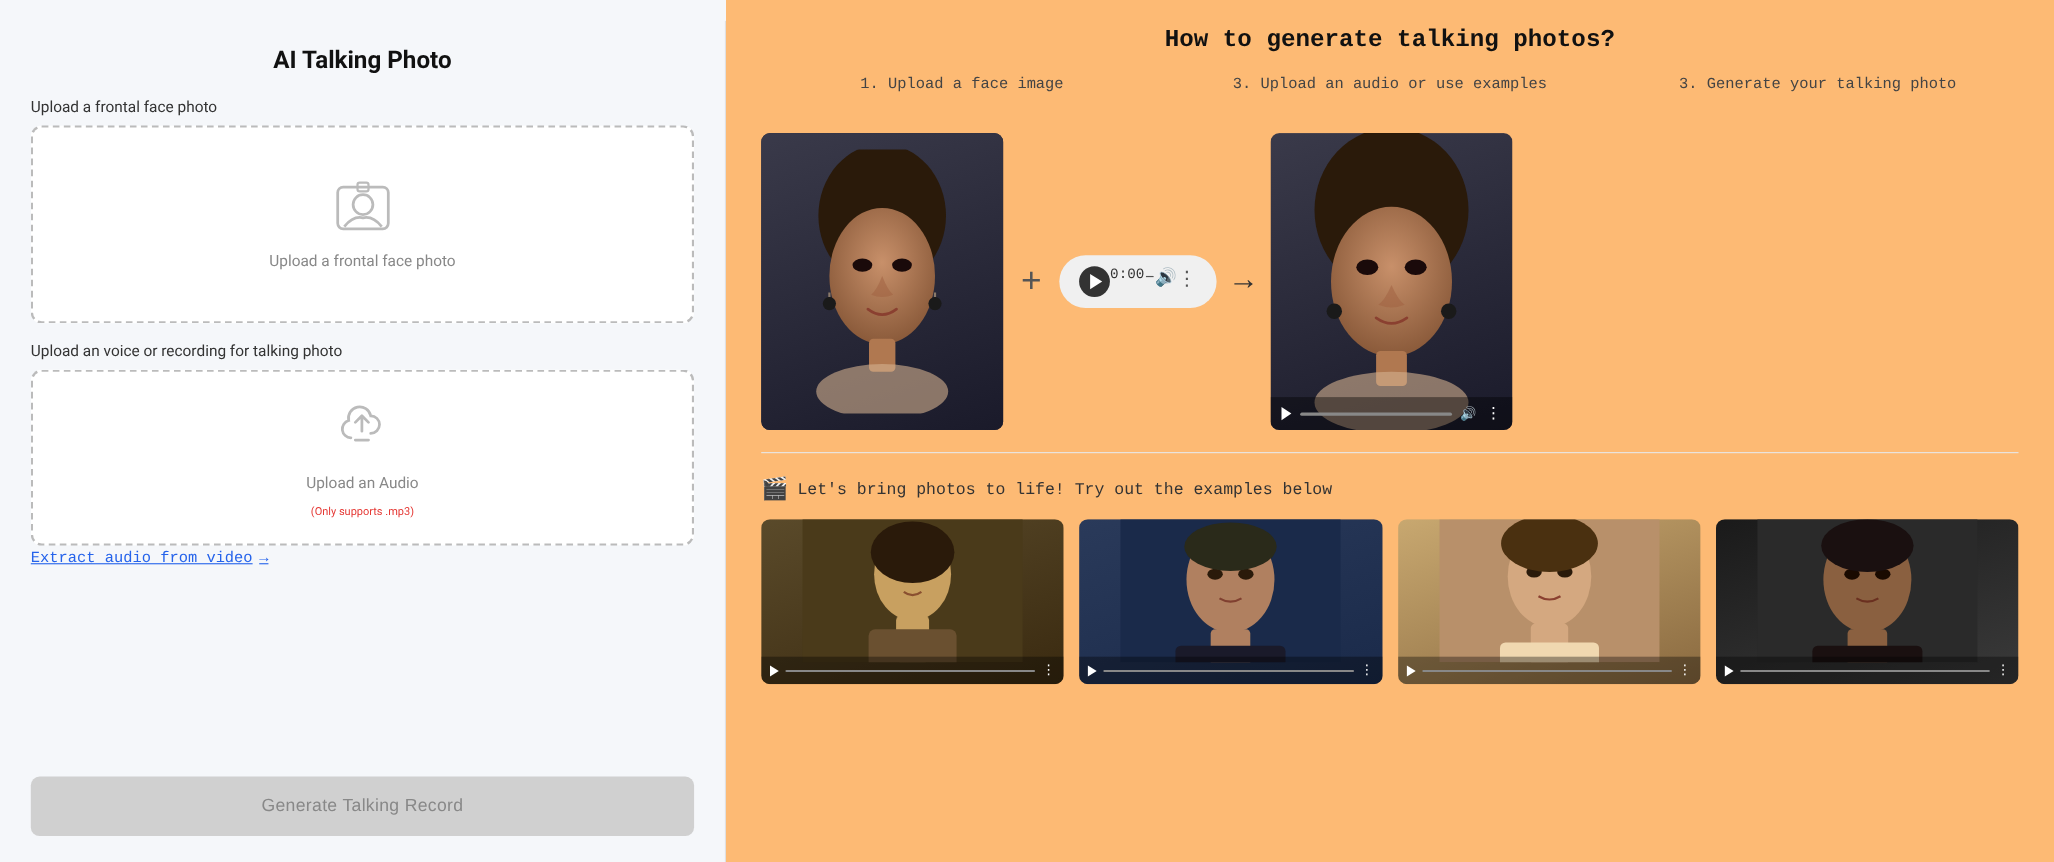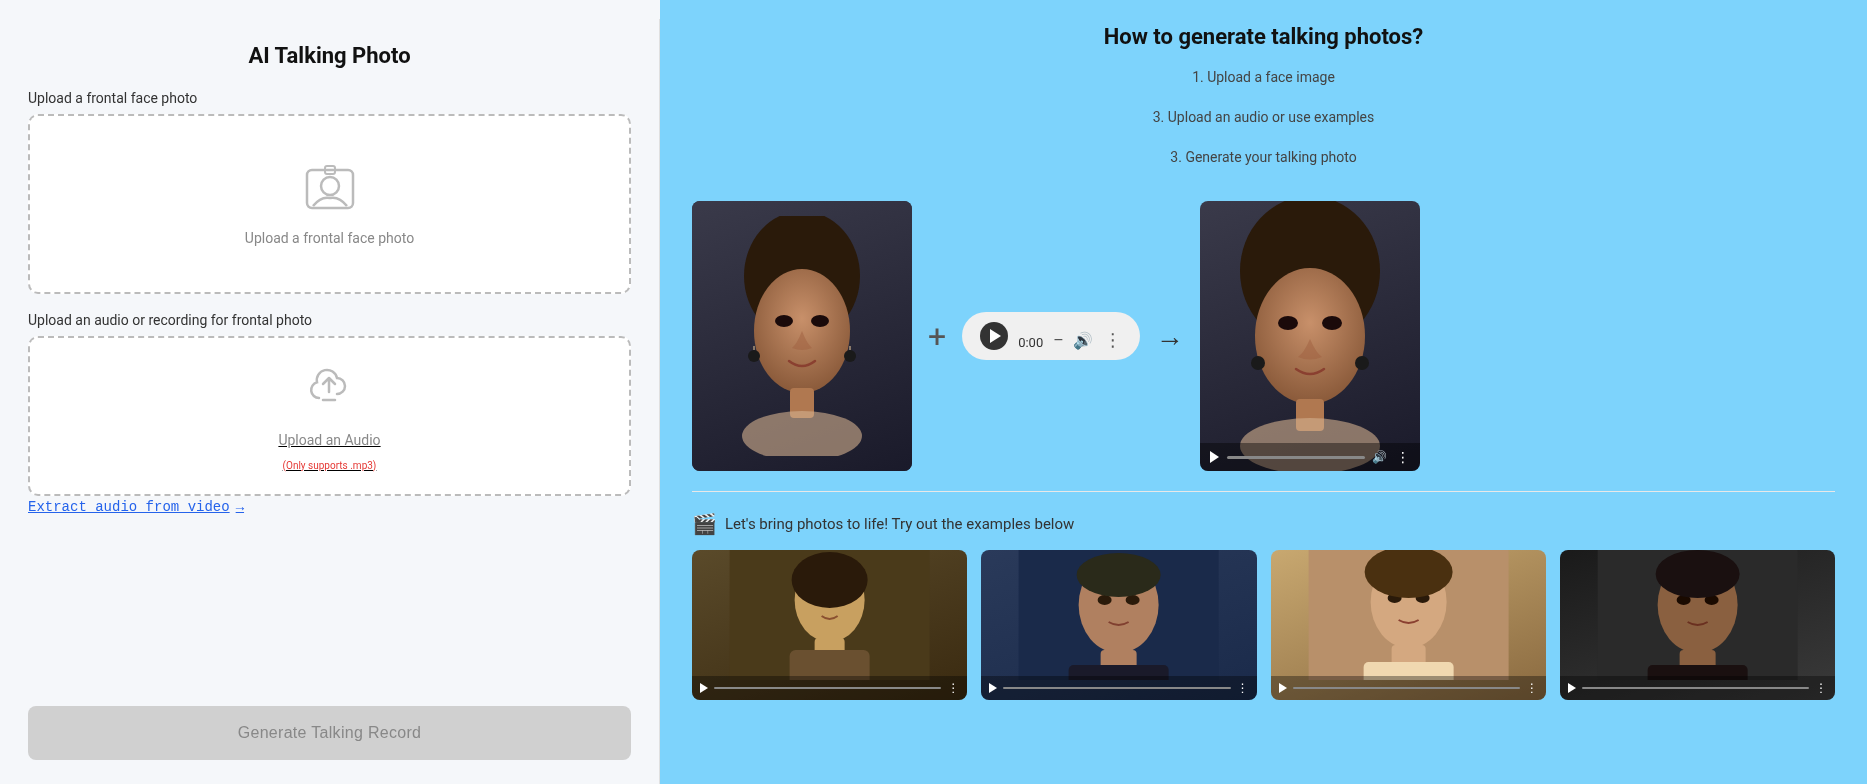--- a/index.html
+++ b/index.html
@@ -60,21 +60,20 @@
     }
 
     .upload-label {
       font-size: 14px;
       color: #888;
     }
 
     .audio-row {
       display: flex;
       gap: 4px;
-      text-decoration: underline;
     }
 
     .audio-upload-zone {
       flex: 1;
       height: 160px;
     }
 
     .mic-upload-zone {
       flex: 1;
       height: 160px;
@@ -107,39 +106,39 @@
       font-size: 16px;
       color: #888;
       cursor: not-allowed;
       margin-top: auto;
       letter-spacing: 0.3px;
     }
 
     
     .right-panel {
       flex: 1;
-      background: #7dd3fc;
+      background: #fdba74;
       padding: 24px 32px;
       overflow-y: auto;
+      font-family: Liberation Mono, monospace;
     }
 
     .right-panel h2 {
       font-size: 22px;
       font-weight: 700;
       text-align: center;
       color: #111;
       margin-bottom: 20px;
     }
 
     .steps-row {
       display: flex;
       gap: 24px;
       margin-bottom: 18px;
       padding-bottom: 18px;
-      flex-direction: column;
     }
 
     .step-label {
       font-size: 14px;
       color: #444;
       flex: 1;
       text-align: center;
     }
 
     .demo-row {
@@ -174,22 +173,21 @@
       font-size: 32px;
       color: #555;
       flex-shrink: 0;
     }
 
     .audio-player-box {
       background: #f0f0f0;
       border-radius: 50px;
       padding: 10px 18px;
       display: flex;
-      align-items: flex-end;
-      gap: 10px;
+      align-items: flex-start;
       flex-shrink: 0;
     }
 
     .play-btn {
       width: 28px;
       height: 28px;
       border-radius: 50%;
       background: #333;
       display: flex;
       align-items: center;
@@ -398,21 +396,21 @@
           <circle cx="27" cy="24" r="9" stroke="#bbb" stroke-width="2.5" fill="none"></circle>
           <path d="M10 44 Q18 34 27 36 Q36 34 44 44" stroke="#bbb" stroke-width="2.5" fill="none"></path>
           <rect x="22" y="4" width="10" height="8" rx="2" stroke="#bbb" stroke-width="2" fill="none"></rect>
         </svg>
       </div>
       <span class="upload-label">Upload a frontal face photo</span>
     </div>
   </div>
 
   <div>
-    <div class="section-label">Upload an audio or recording for frontal photo</div>
+    <div class="section-label">Upload an voice or recording for talking photo</div>
     <div class="audio-row">
 
       <div class="upload-zone audio-upload-zone">
         <div class="audio-zone-inner">
           <div class="upload-icon">
             <svg width="48" height="48" viewBox="0 0 48 48" fill="none">
               <path d="M24 30V16M24 16L18 22M24 16L30 22" stroke="#bbb" stroke-width="2.5" stroke-linecap="round" stroke-linejoin="round"></path>
               <path d="M14 36a8 8 0 01-2-15.7A10 10 0 0132 16a8 8 0 010 16" stroke="#bbb" stroke-width="2.5" stroke-linecap="round" fill="none"></path>
               <line x1="18" y1="38" x2="30" y2="38" stroke="#bbb" stroke-width="2.5" stroke-linecap="round"></line>
             </svg>

